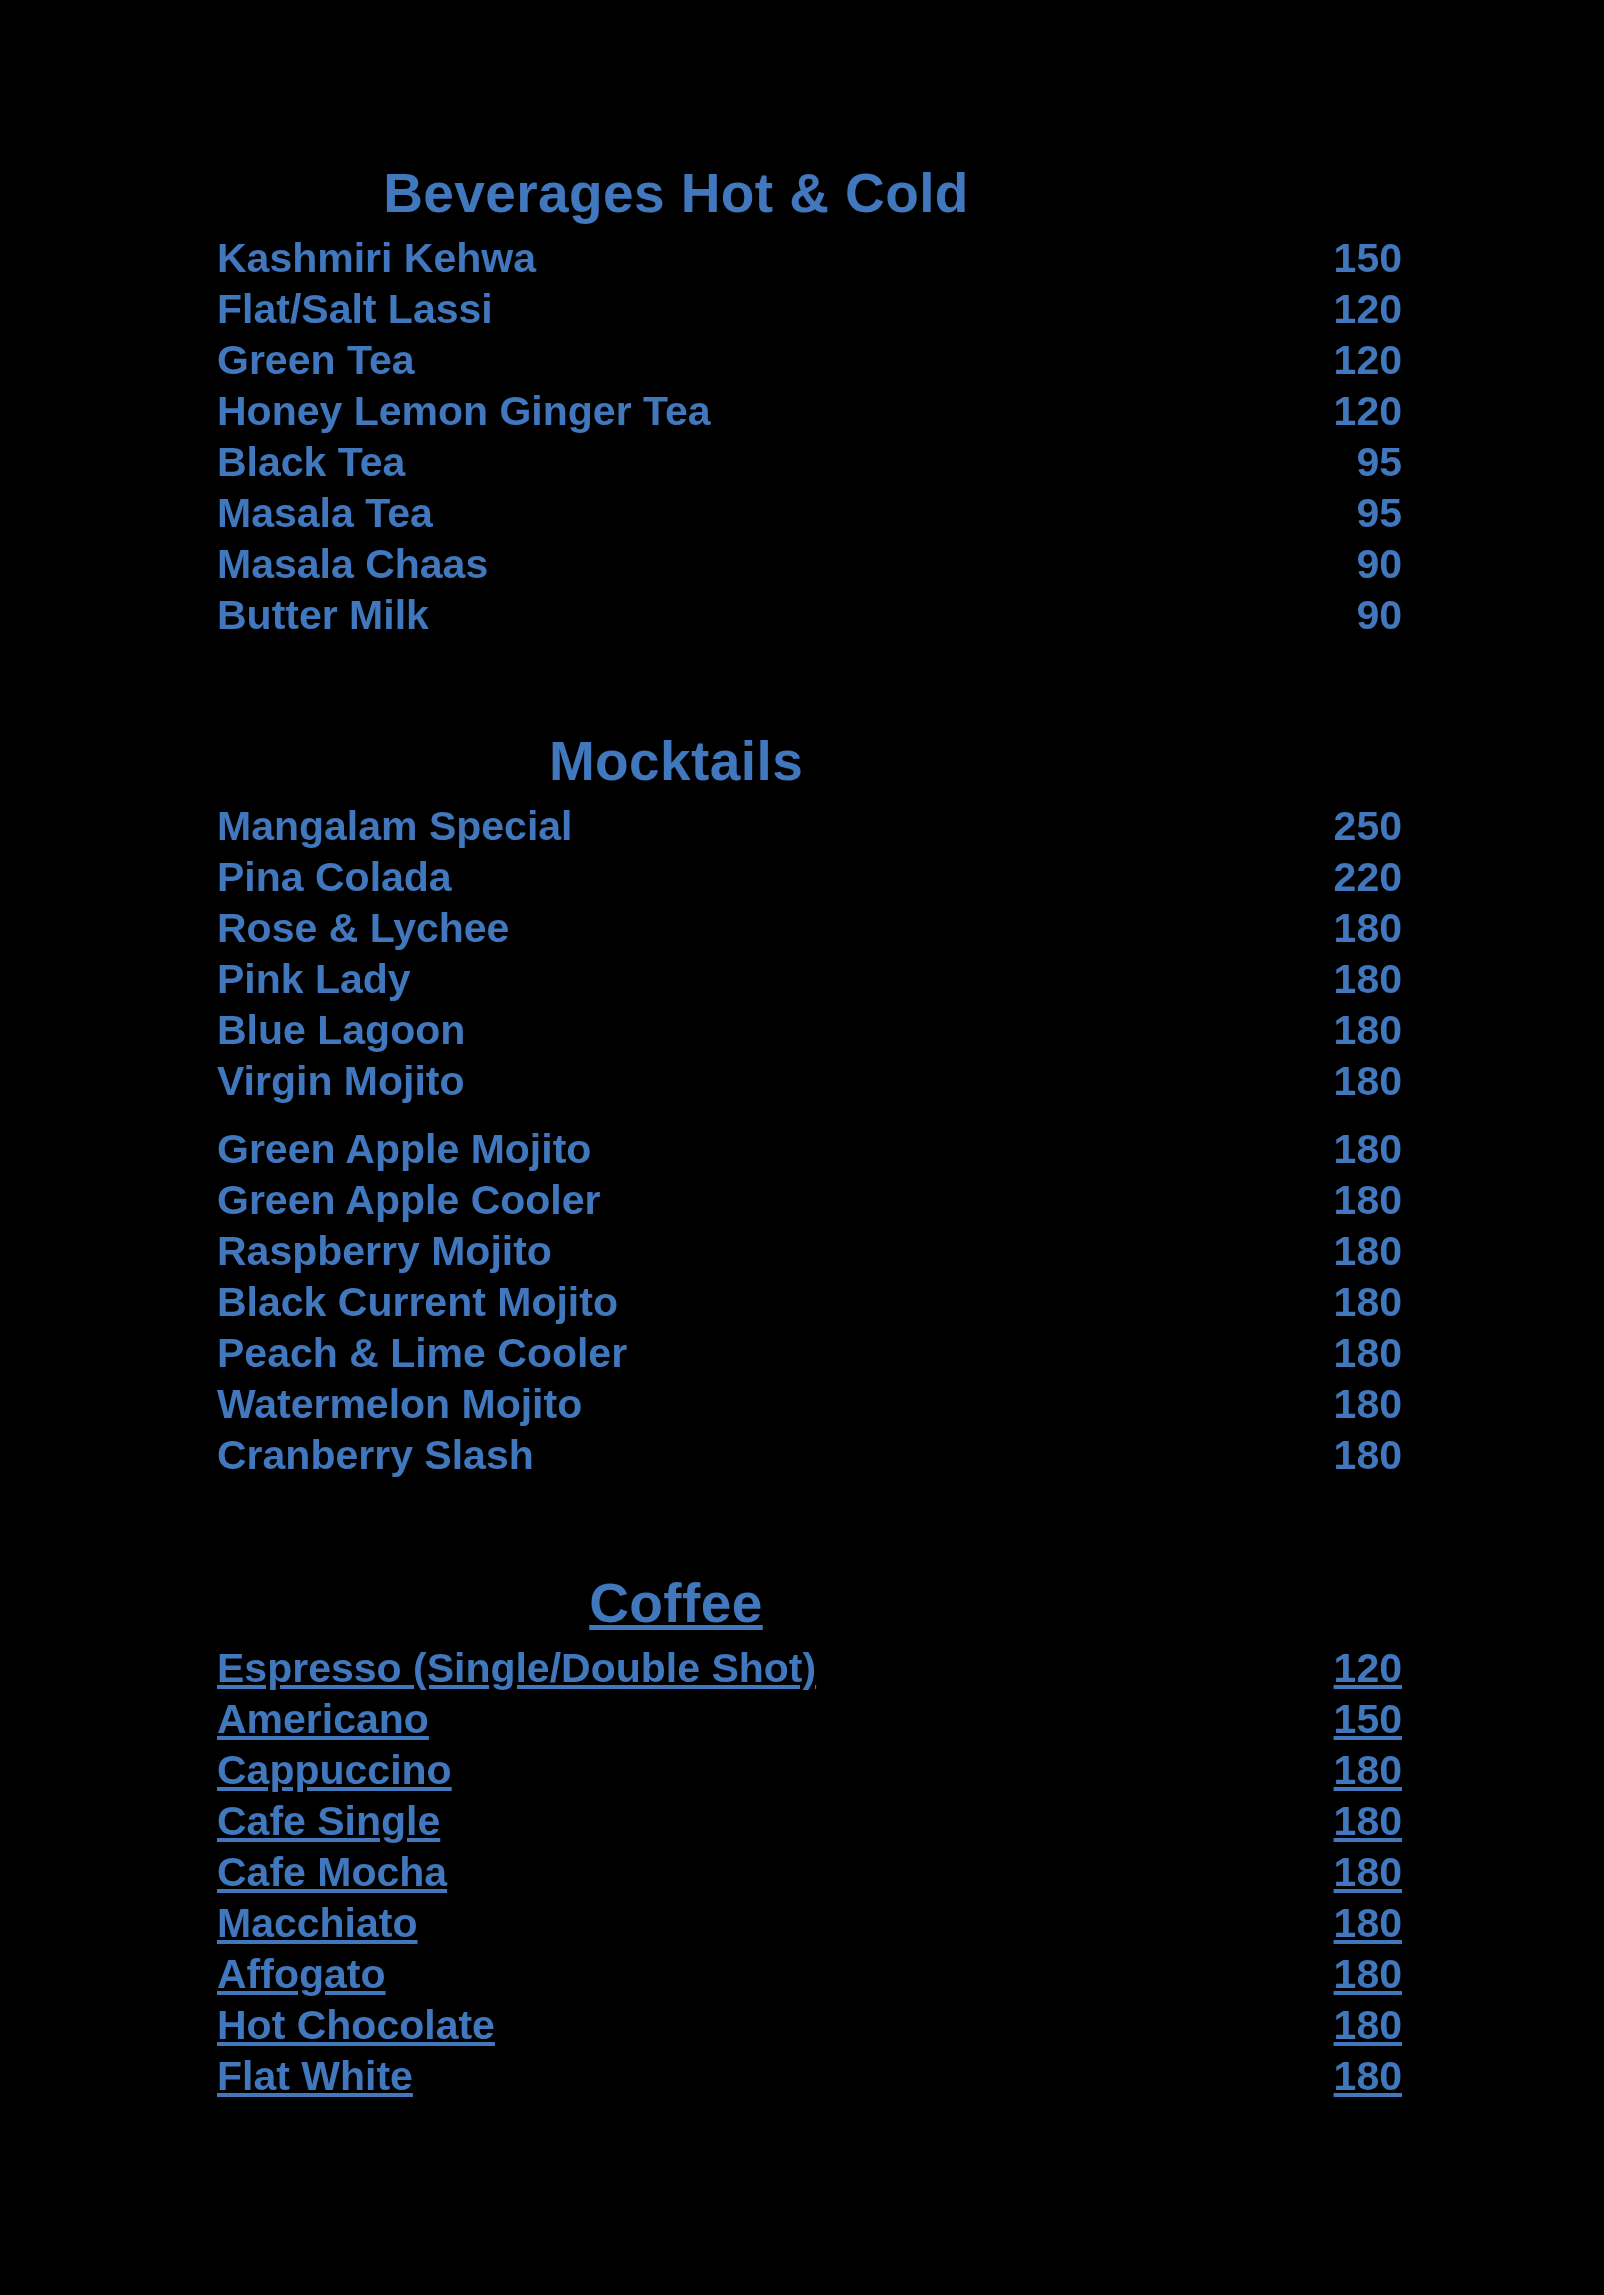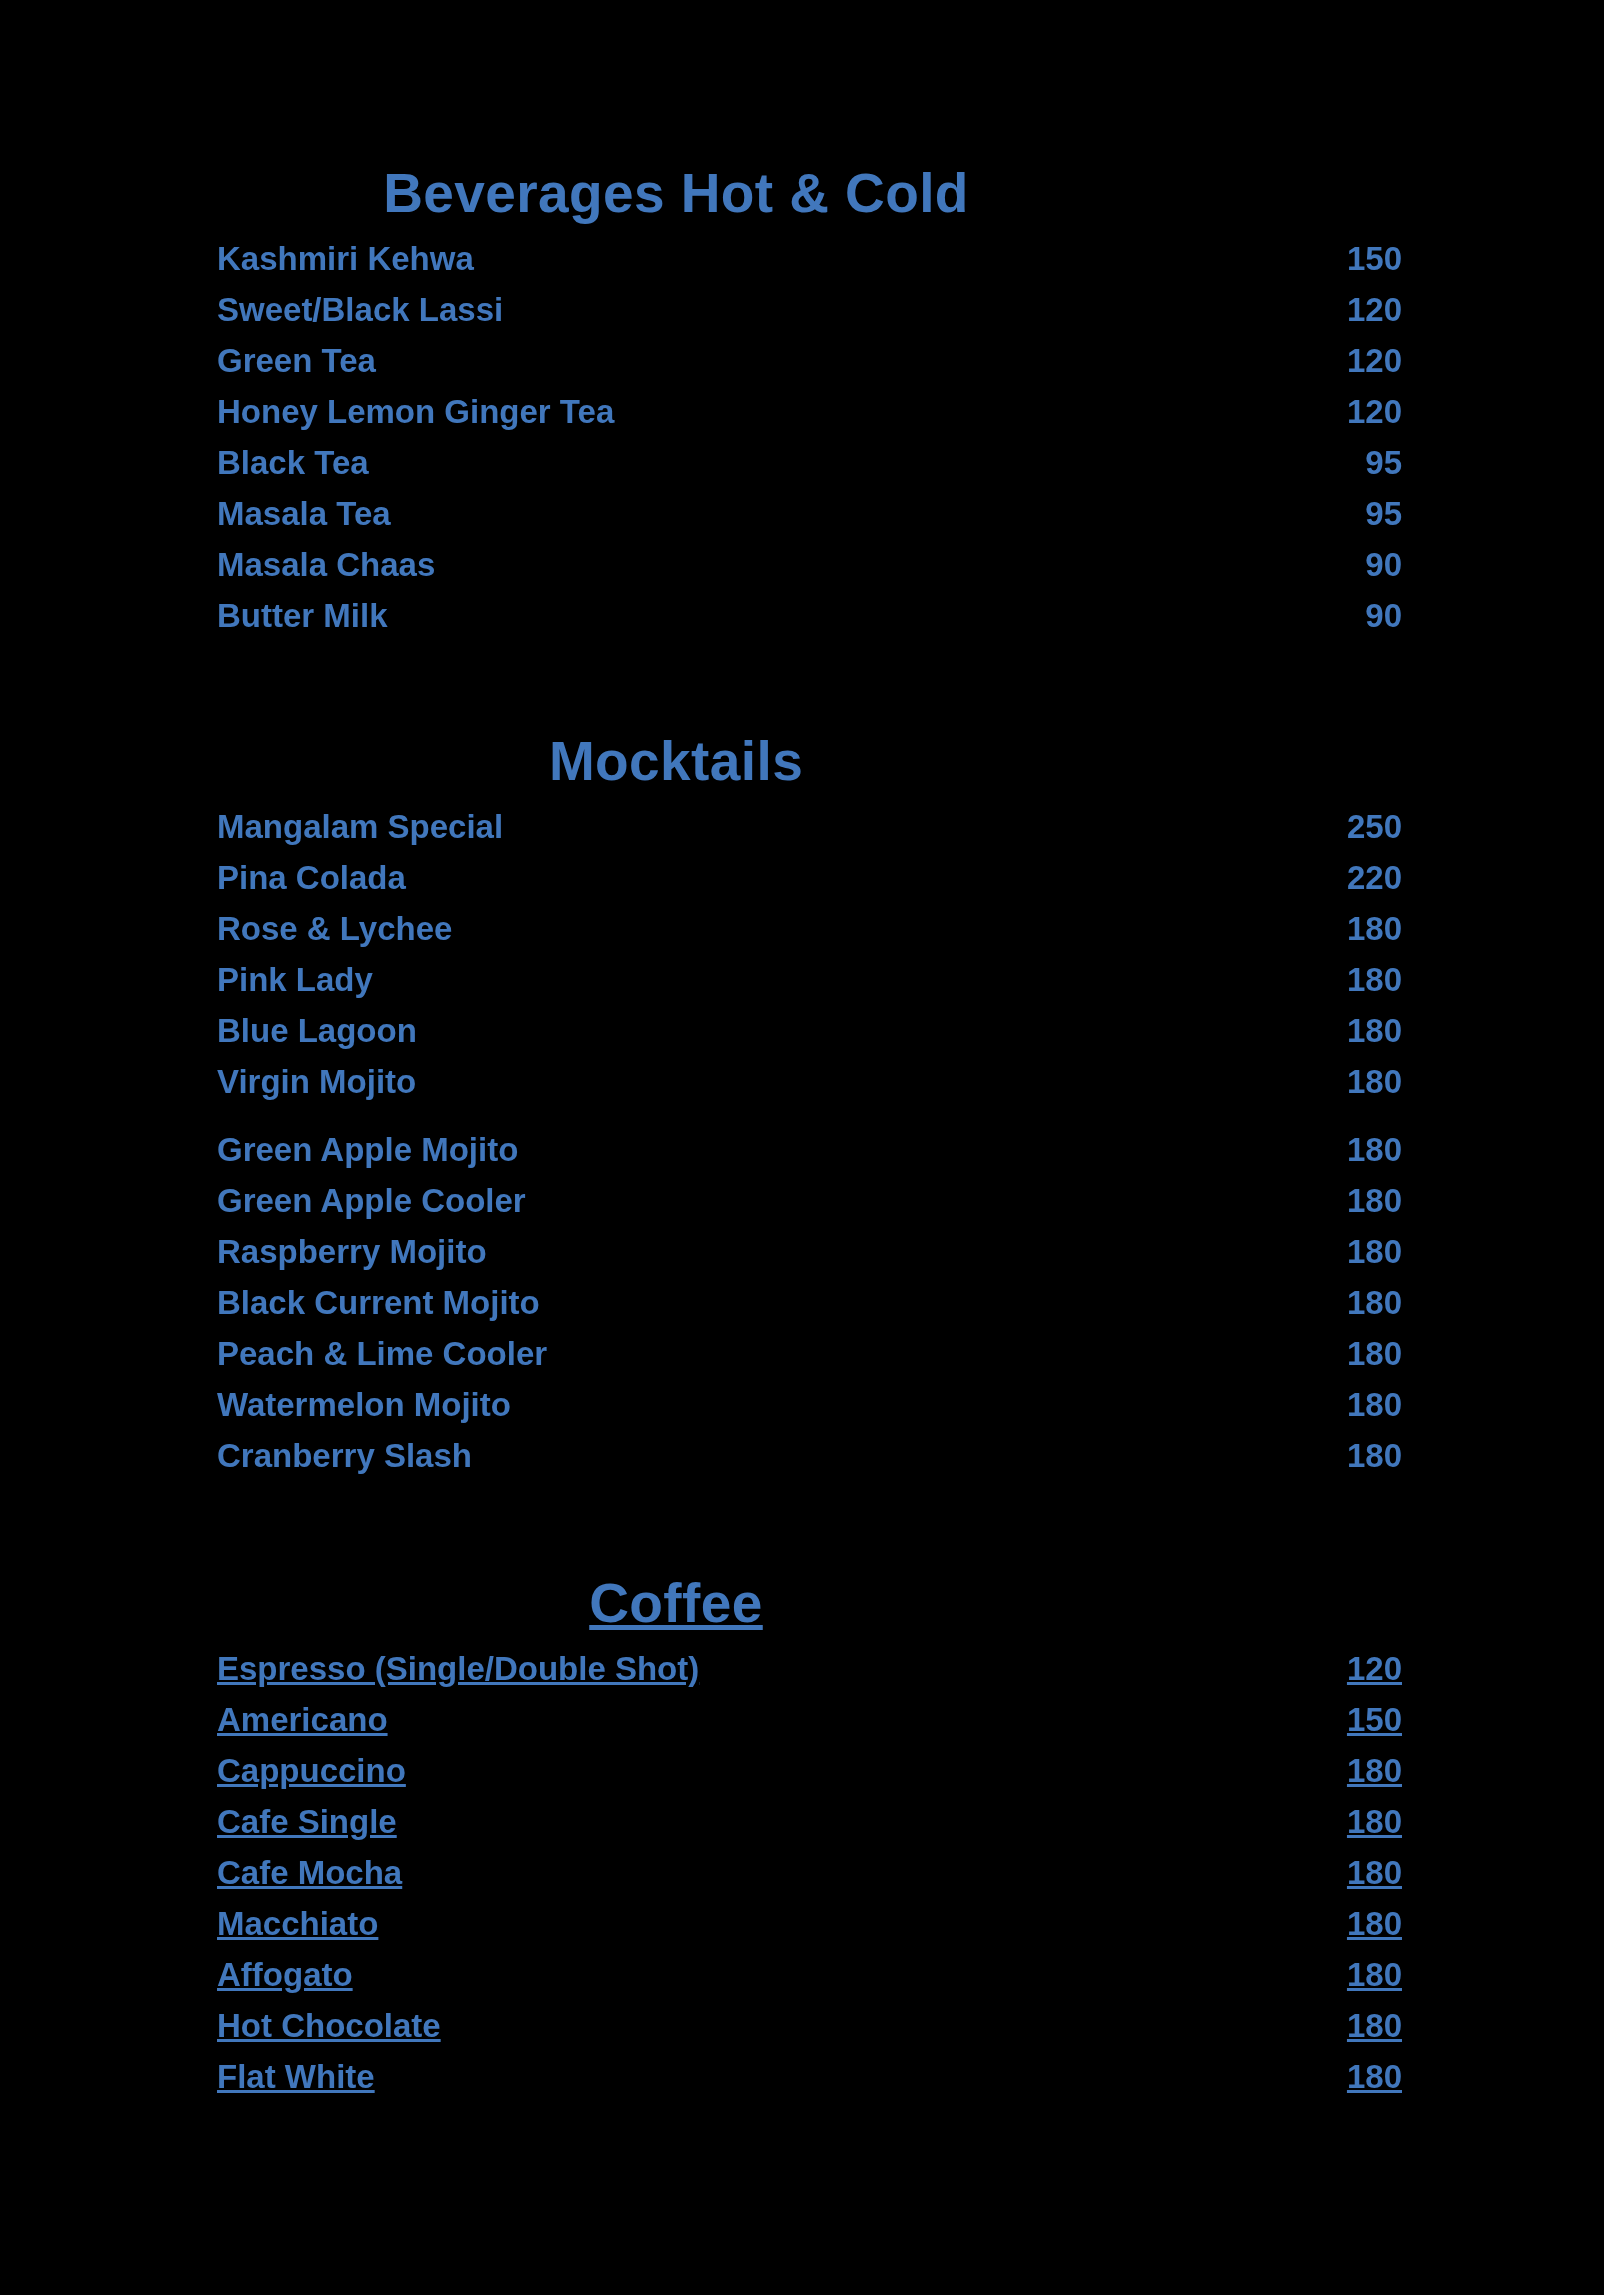--- a/index.html
+++ b/index.html
@@ -31,40 +31,40 @@
     text-align: center;
     margin-right: 267px;   
     margin-bottom: 4px;
     letter-spacing: 0.4px;
   }
   .group + .group { margin-top: 17px; }
   .row {
     display: flex;
     justify-content: space-between;
     align-items: baseline;
-    font-size: 33px;
+    font-size: 41px;
     line-height: 51px;
     white-space: nowrap;
   }
   .item-name { text-align: left; }
   .item-price { }
 </style>
 </head>
 <body>
 
 <div class="page">
   <section class="menu-section s0">
       <div class="section-title">Beverages Hot &amp; Cold</div>
       <div class="group">
         <div class="row">
           <span class="item-name">Kashmiri Kehwa</span>
           <span class="item-price">150</span>
         </div>
         <div class="row">
-          <span class="item-name">Sweet/Black Lassi</span>
+          <span class="item-name">Flat/Salt Lassi</span>
           <span class="item-price">120</span>
         </div>
         <div class="row">
           <span class="item-name">Green Tea</span>
           <span class="item-price">120</span>
         </div>
         <div class="row">
           <span class="item-name">Honey Lemon Ginger Tea</span>
           <span class="item-price">120</span>
         </div>

